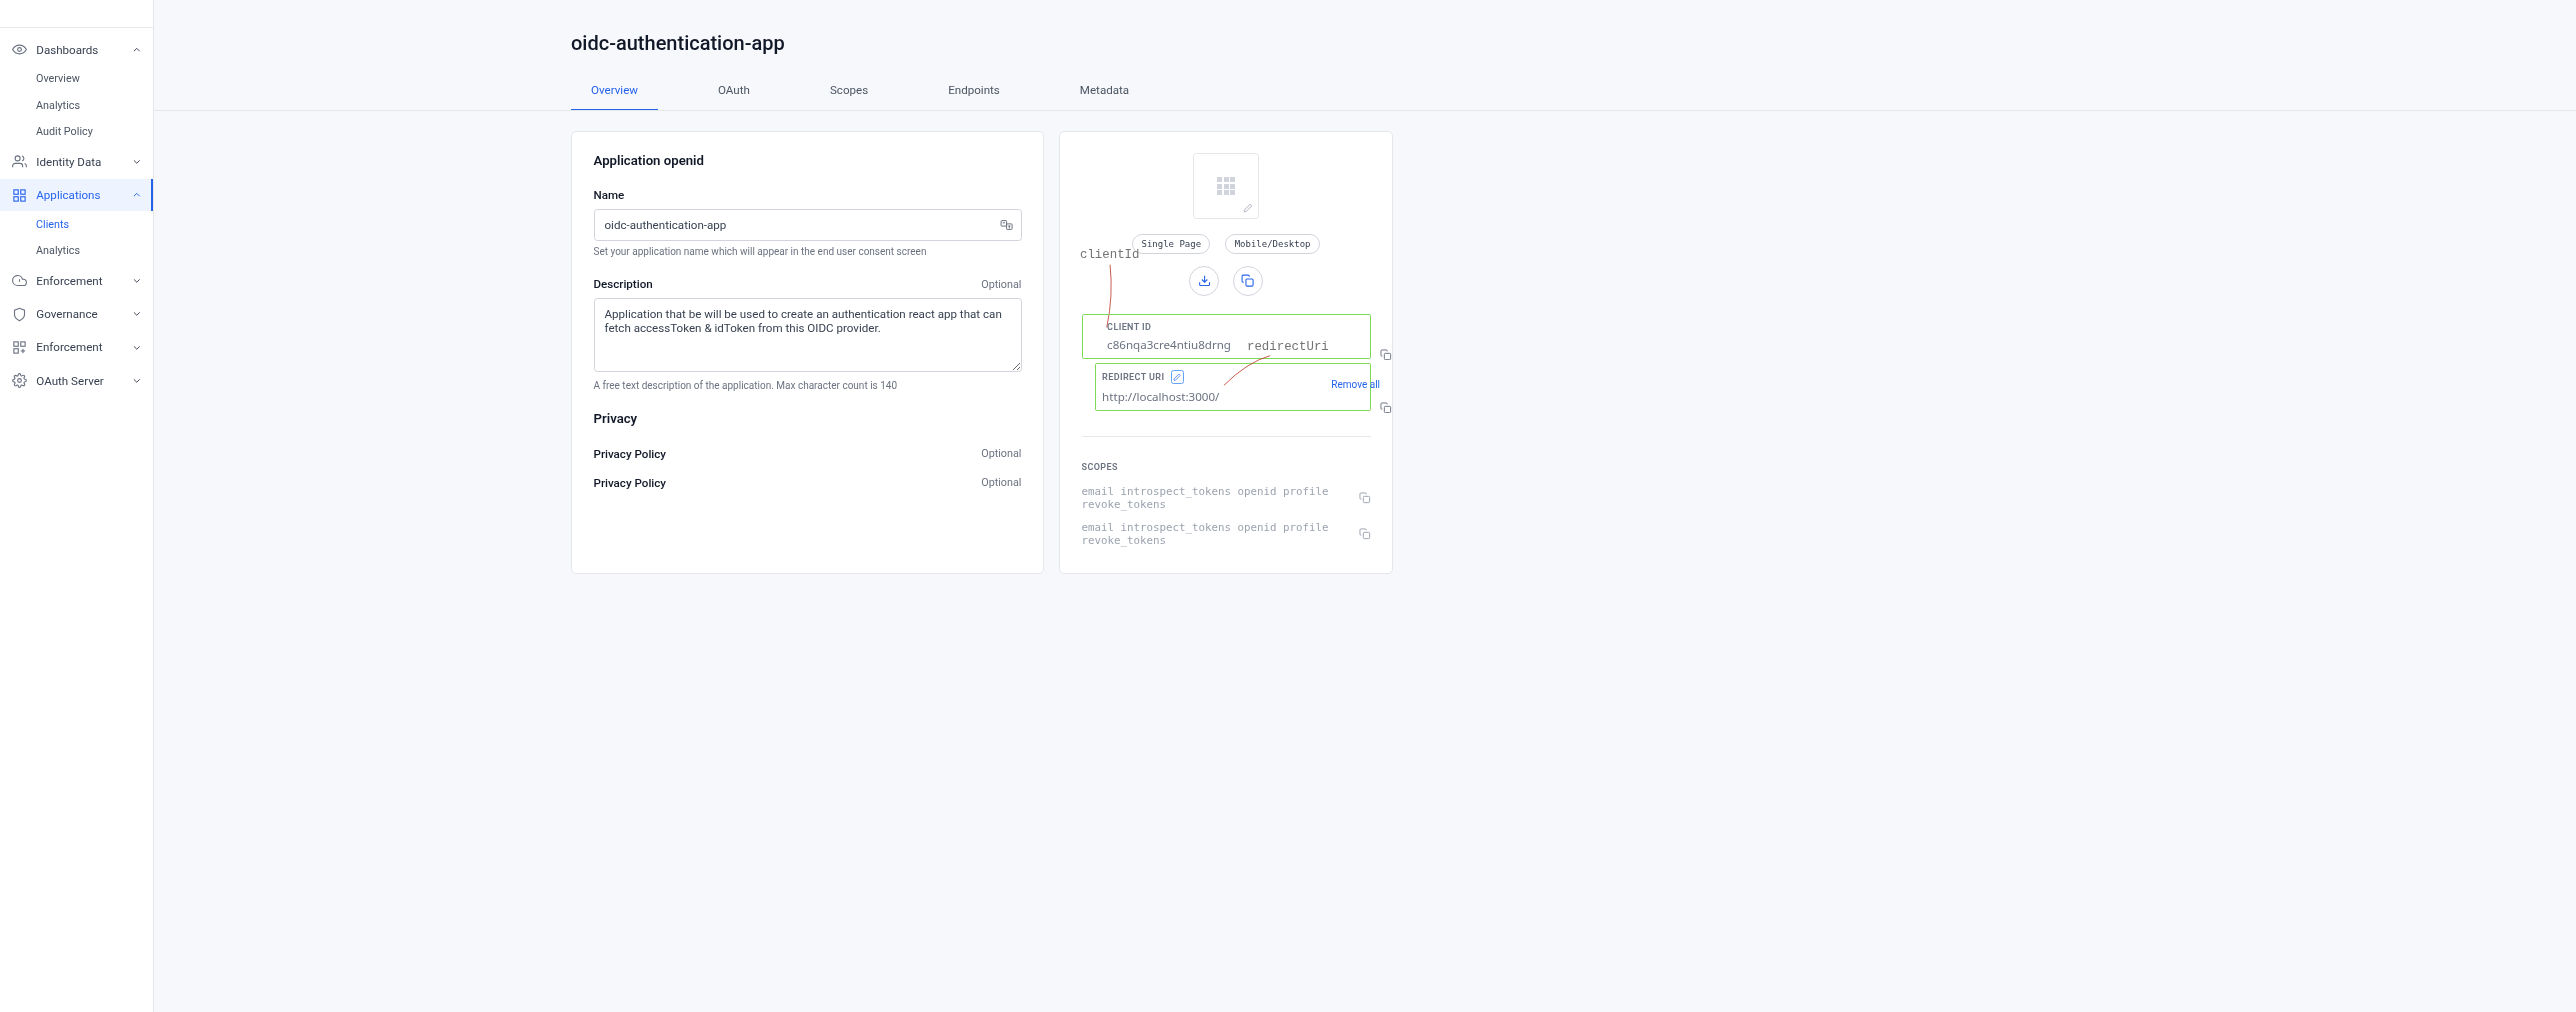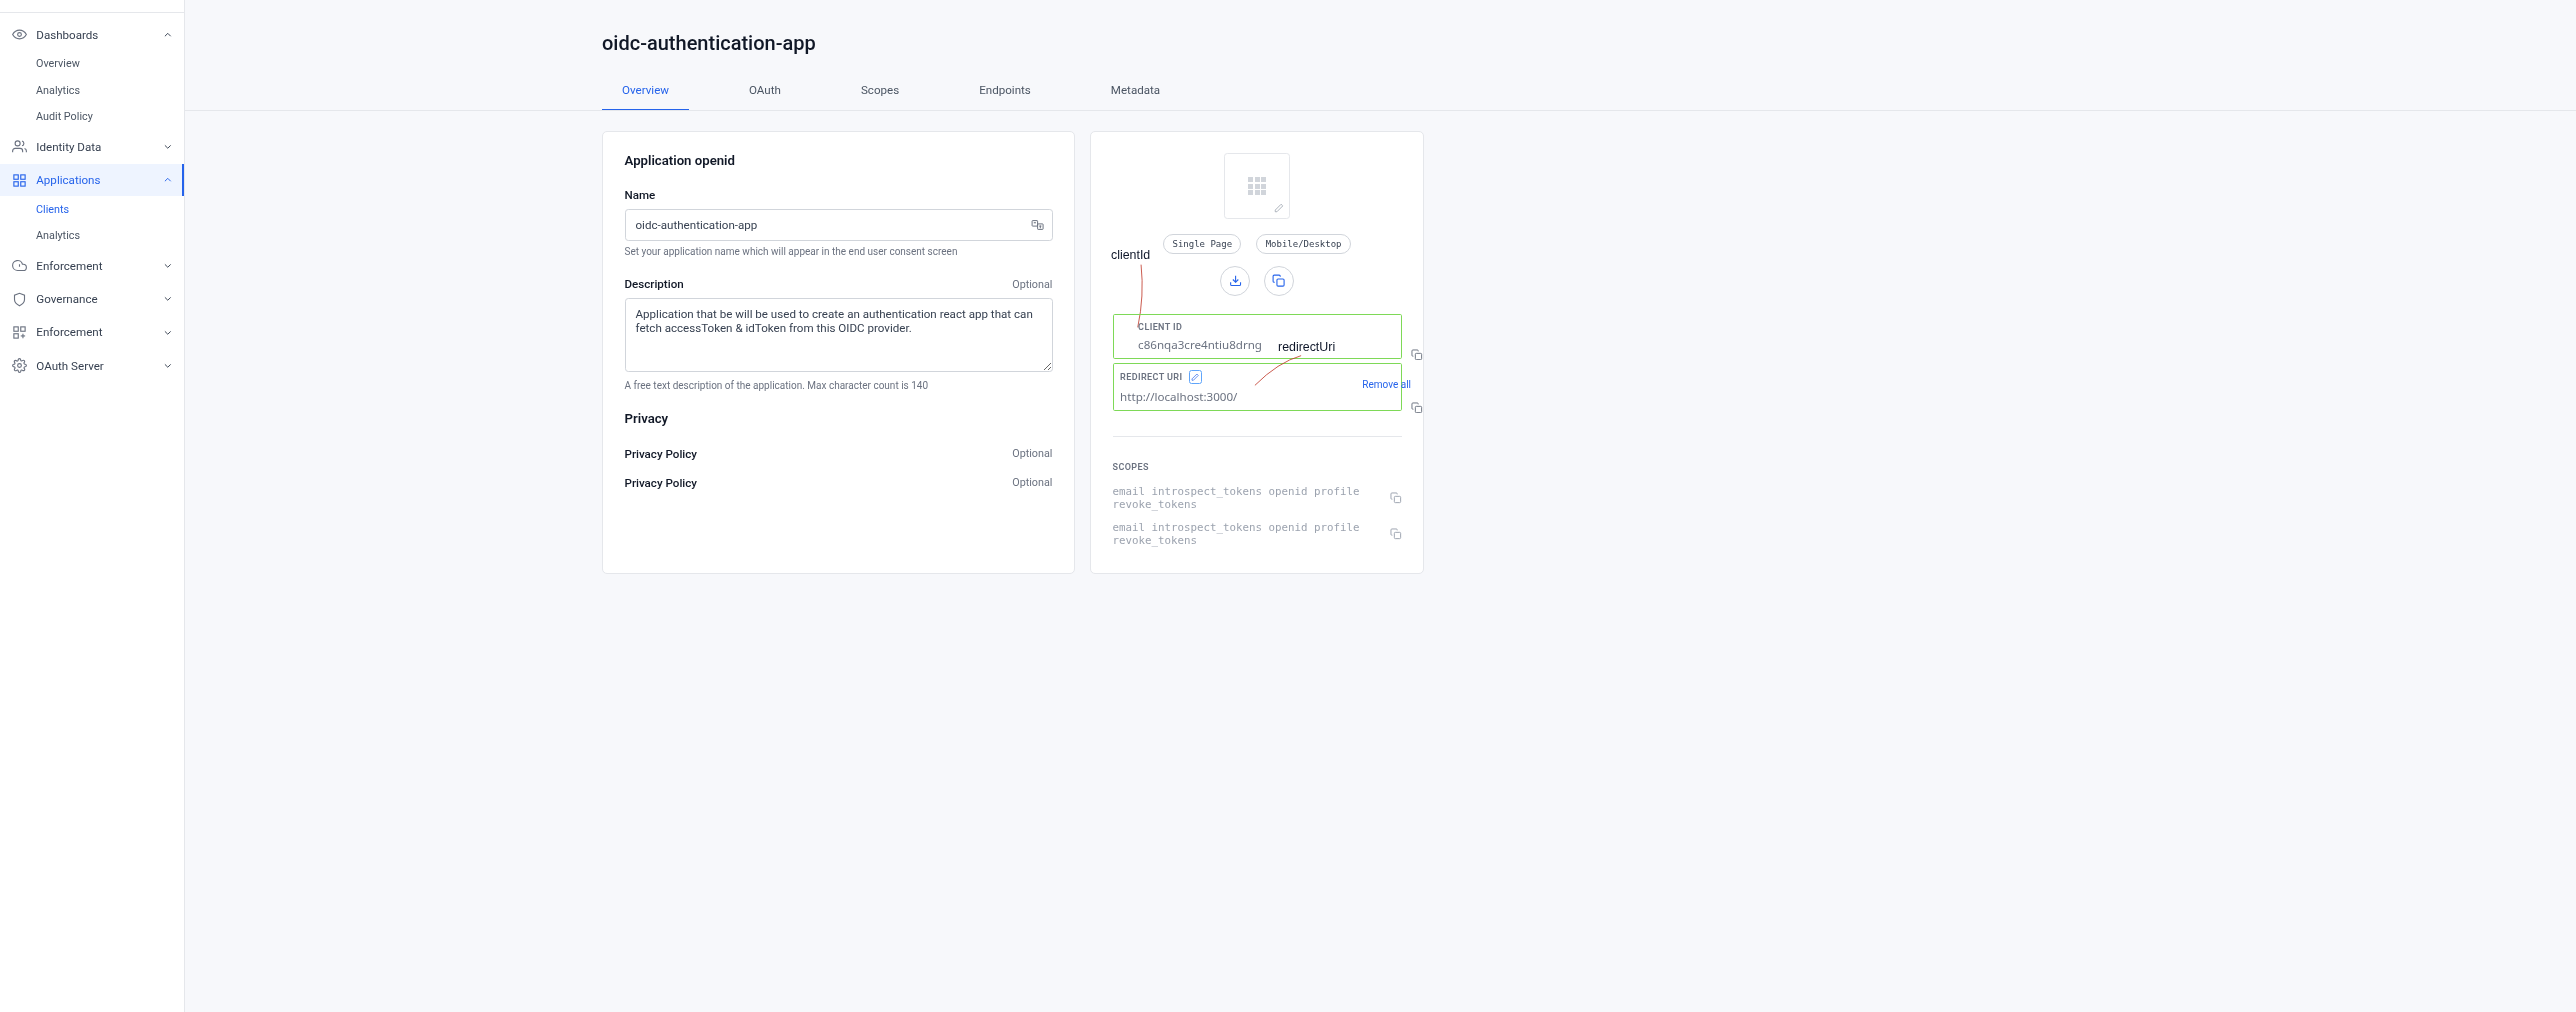--- a/index.html
+++ b/index.html
@@ -1,18 +1,18 @@
 <!DOCTYPE html>
 <html style="font-size:13.2px"><head>
 <meta charset="utf-8">
 <style>
 * { box-sizing: border-box; margin: 0; padding: 0; }
 body { font-family: -apple-system, BlinkMacSystemFont, "Segoe UI", Roboto, sans-serif; background: #f7f8fb; color: #333; }
 .app { display: flex; height: 100vh; overflow: hidden; }
-.sidebar { width: 185px; background: #fff; border-right: 0.8px solid #e5e7eb; overflow-y: auto; padding-top: 6px; }
+.sidebar { width: 154px; background: #fff; border-right: 0.8px solid #e5e7eb; overflow-y: auto; padding-top: 21px; }
 .sidebar-top { height: 6.6px; border-bottom: 0.8px solid #e5e7eb; margin-bottom: 6.6px; }
 .nav-group { margin-bottom: 1.7px; }
 .nav-head { display: flex; align-items: center; padding: 8.3px 10px; cursor: pointer; font-size: 11.6px; color: #374151; }
 .nav-head .chev { margin-left: auto; }
 .nav-icon { width: 18px; display: inline-flex; align-items: center; justify-content: center; margin-right: 8.3px; color: #6b7280; }
 .nav-sub { padding-left: 36px; }
 .nav-sub-item { font-size: 10.8px; color: #4b5563; padding: 6.6px 0; cursor: pointer; }
 .nav-group.active .nav-head { background: #eef4ff; color: #2563eb; position: relative; }
 .nav-group.active .nav-head::after { content:''; position:absolute; right:0; top:0; bottom:0; width:2.5px; background:#2563eb; }
 .nav-group.active .nav-icon { color: #2563eb; }
@@ -51,21 +51,21 @@
 .info-label-row { display:flex; align-items:center; gap:6.6px; }
 .info-label { font-size: 9px; font-weight: 600; letter-spacing: 0.4px; color: #6b7280; text-transform: uppercase; }
 .info-value { font-size: 11.6px; color: #6b7280; margin-top: 5px; font-family: system-ui; }
 .copy-icon { position:absolute; right: 0; top: 20px; color:#6b7280; cursor:pointer; }
 .edit-box { width:13.2px; height:13.2px; border:0.8px solid #60a5fa; border-radius:2.5px; display:inline-flex; align-items:center; justify-content:center; color:#2563eb; }
 .remove-all { color:#2563eb; font-size:10px; position:absolute; right:12px; top:6.6px; cursor:pointer; }
 .scopes-label { font-size: 9px; font-weight: 600; letter-spacing: 0.4px; color: #6b7280; margin: 16.5px 0 8.3px; }
 .scopes-line { font-size: 10.8px; color: #9ca3af; font-family: ui-monospace, monospace; padding: 5px 0; display:flex; justify-content:space-between; align-items:center; }
 .divider-h { height:0.8px; background:#e5e7eb; margin: 8.3px 0; }
 .highlight-box { border: 1.2px solid #7ed957; border-radius: 1.7px; padding: 6.6px; margin-bottom: 3.3px; position: relative; }
-.annot { position: absolute; font-family: Liberation Sans, sans-serif; font-size: 12.4px; color: #0f172a; pointer-events:none; }
+.annot { position: absolute; font-family: Liberation Mono, monospace; font-size: 12.4px; color: #737373; pointer-events:none; }
 svg { display:block; }
 </style>
 </head>
 <body>
 
 <div class="app">
   <aside class="sidebar">
     <div class="sidebar-top"></div>
 
     <div class="nav-group">
@@ -310,21 +310,21 @@
             <div class="info-value">c86nqa3cre4ntiu8drng</div>
           </div>
         </div>
         <span class="copy-icon" style="top:217px;">
           <svg width="11.6" height="11.6" viewBox="0 0 24 24" fill="none" stroke="currentColor" stroke-width="2">
               <rect x="9" y="9" width="13" height="13" rx="2"></rect>
               <path d="M5 15H4a2 2 0 0 1-2-2V4a2 2 0 0 1 2-2h9a2 2 0 0 1 2 2v1"></path>
             </svg>
         </span>
 
-        <div class="highlight-box" style="position:relative;">
+        <div class="highlight-box" style="position:relative;margin-left:13px;">
           <div class="info-block" style="padding:0;">
             <div class="info-label-row">
               <span class="info-label">REDIRECT URI</span>
               <span class="edit-box">
                 <svg width="8.3" height="8.3" viewBox="0 0 24 24" fill="none" stroke="currentColor" stroke-width="2">
                     <path d="M17 3l4 4L7 21H3v-4L17 3z"></path>
                   </svg>
               </span>
             </div>
             <div class="info-value">http://localhost:3000/</div>

